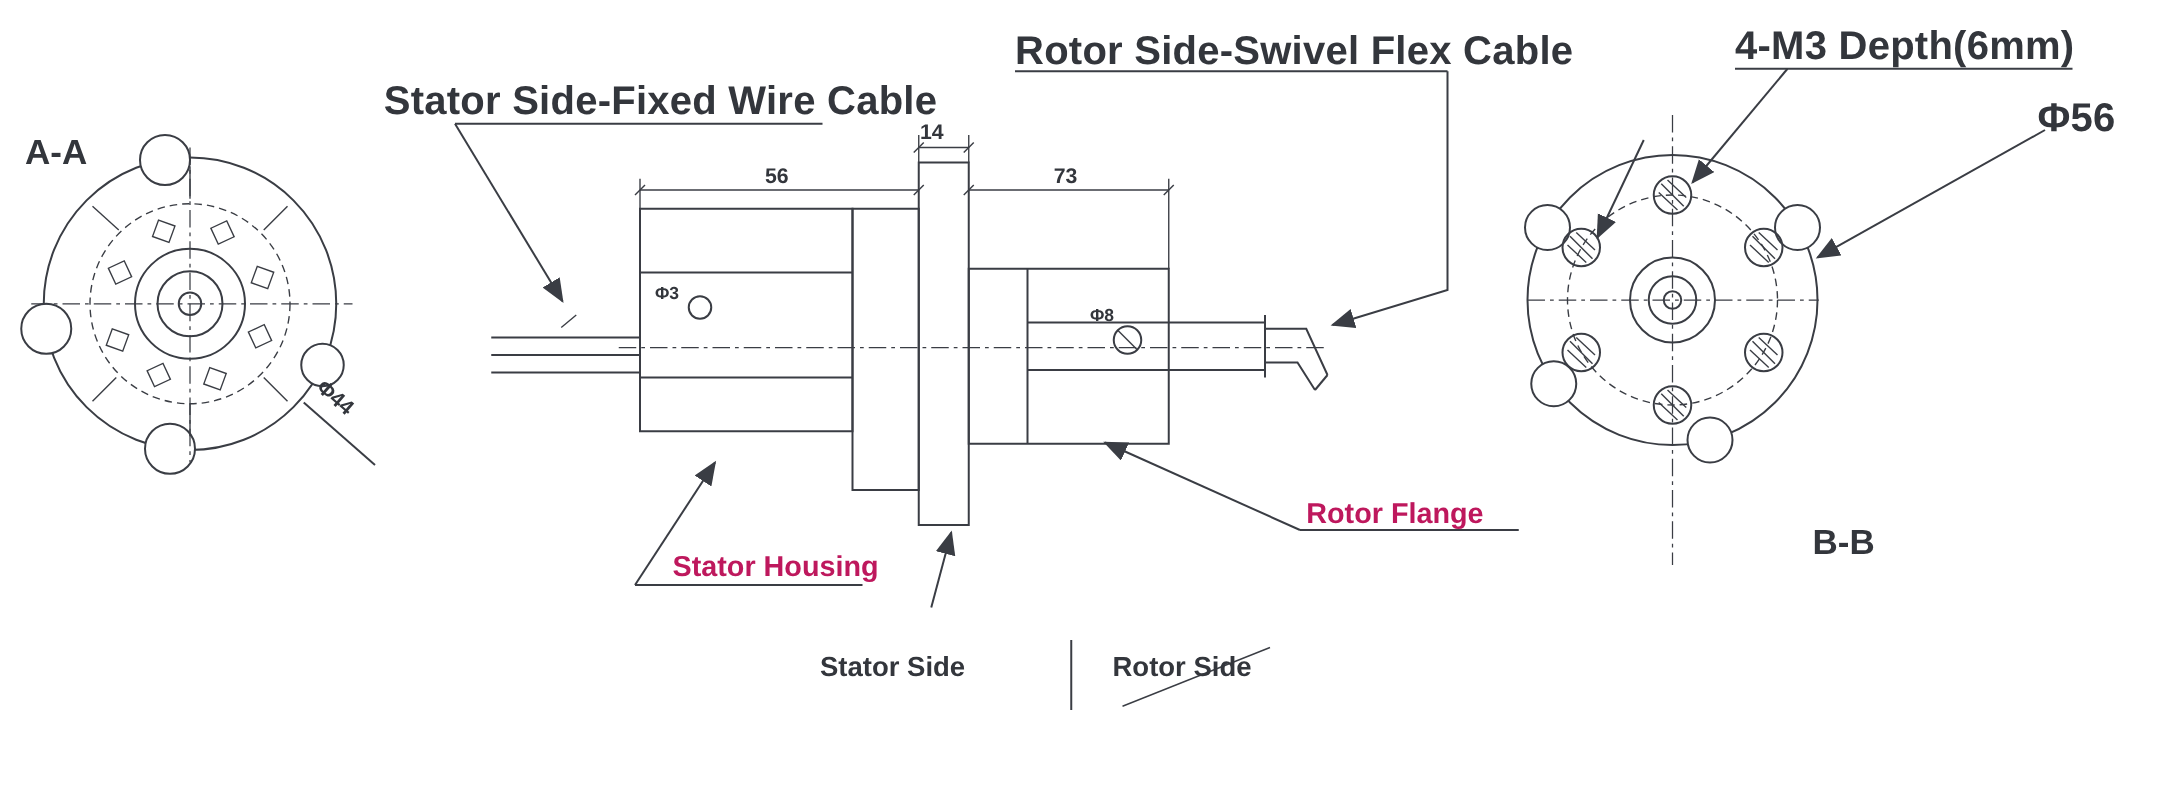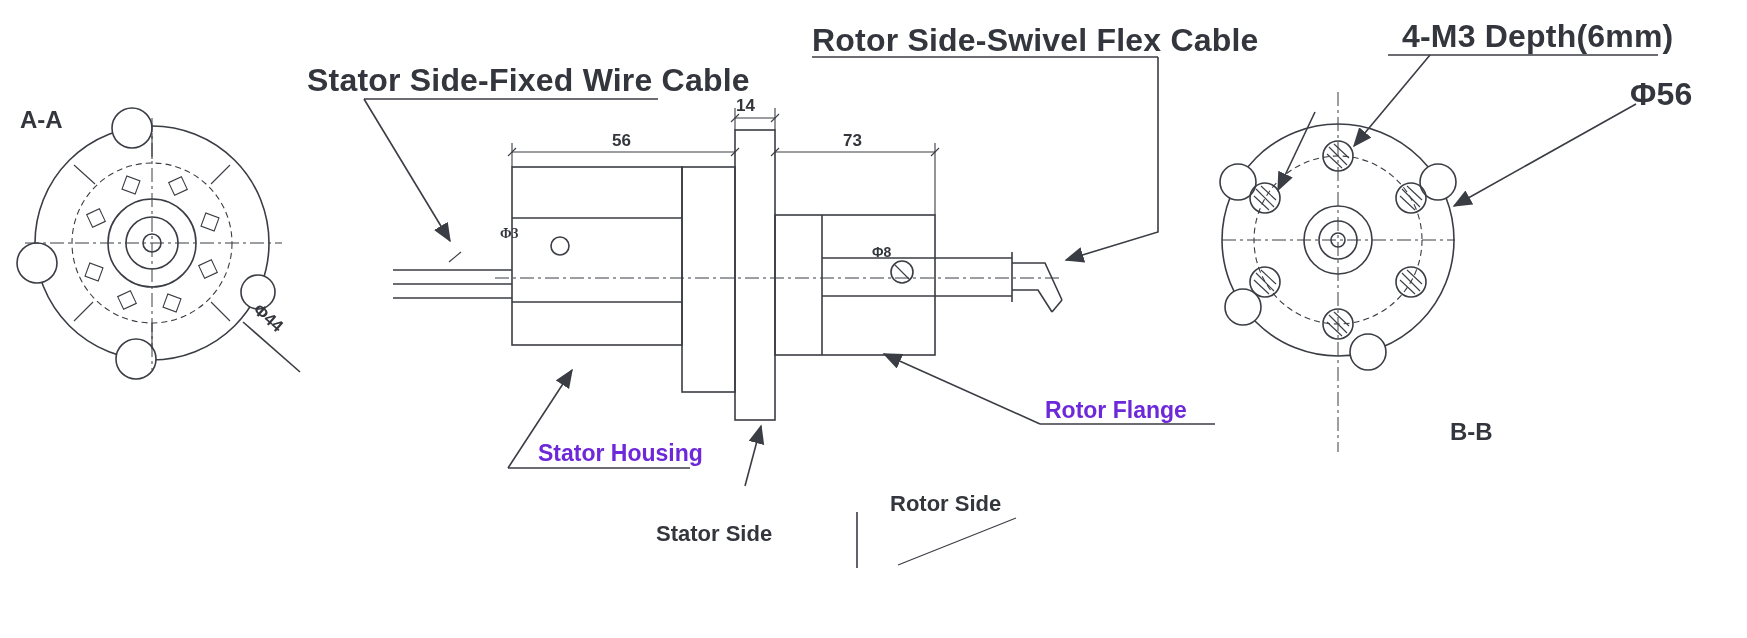--- a/index.html
+++ b/index.html
@@ -12,23 +12,23 @@
     overflow:hidden;
   }
   svg.draw{position:absolute;left:0;top:0;}
   .ln{stroke:#3a3d44;stroke-width:1.6;fill:none;}
   .thin{stroke:#3a3d44;stroke-width:1.1;fill:none;}
   .cl{stroke:#3a3d44;stroke-width:1;fill:none;stroke-dasharray:14 4 3 4;}
   .dash{stroke:#3a3d44;stroke-width:1.1;fill:none;stroke-dasharray:6 4;}
   .notch{fill:#ffffff;stroke:#3a3d44;stroke-width:1.6;}
   .lbl{position:absolute;font-weight:600;white-space:nowrap;color:#33363c;}
   .lbl.big{font-size:32px;letter-spacing:0.2px;}
-  .lbl.heavy{font-size:23px;font-weight:800;color:#6d28d9;}
+  .lbl.heavy{font-size:23px;font-weight:800;color:#be185d;}
   .lbl.side{font-size:22px;font-weight:700;margin-left:16px;}
-  .lbl.sec{font-size:24px;font-weight:600;}
+  .lbl.sec{font-size:28px;font-weight:600;}
   .lbl.dim{font-size:17px;font-weight:600;}
   .lbl.tiny{font-size:14px;font-weight:600;}
   .rot{transform:rotate(41deg);transform-origin:left top;}
 </style>
 </head>
 <body>
 
 <div class="canvas">
 
   <svg class="draw" width="1747" height="638" viewBox="0 0 1747 638">
@@ -191,33 +191,33 @@
   <div class="lbl big" style="left:307px;top:62px;">Stator Side-Fixed Wire Cable</div>
 
   <div class="lbl big" style="left:812px;top:22px;">Rotor Side-Swivel Flex Cable</div>
 
   <div class="lbl dim" style="left:612px;top:131px;text-align:center;">56</div>
 
   <div class="lbl dim" style="left:736px;top:96px;">14</div>
 
   <div class="lbl dim" style="left:843px;top:131px;">73</div>
 
-  <div class="lbl tiny" style="left:500px;top:226px;font-family:Liberation Serif, serif;">Φ3</div>
+  <div class="lbl tiny" style="left:524px;top:226px;">Φ3</div>
 
   <div class="lbl tiny" style="left:872px;top:244px;">Φ8</div>
 
   <div class="lbl heavy" style="left:538px;top:440px;">Stator Housing</div>
 
   <div class="lbl heavy" style="left:1045px;top:397px;">Rotor Flange</div>
 
 
   <div class="lbl side" style="left:640px;top:521px;">Stator Side</div>
 
-  <div class="lbl side" style="left:874px;top:491px;text-align:center;">Rotor Side</div>
-
-  <div class="lbl big" style="left:1388px;top:18px;margin-left:14px;">4-M3 Depth(6mm)</div>
+  <div class="lbl side" style="left:874px;top:521px;text-align:center;">Rotor Side</div>
+
+  <div class="lbl big" style="left:1388px;top:18px;">4-M3 Depth(6mm)</div>
 
 
   <div class="lbl big" style="left:1630px;top:76px;">Φ56</div>
 
   <div class="lbl sec" style="left:1450px;top:418px;">B-B</div>
 
 </div>
 
 </body></html>

